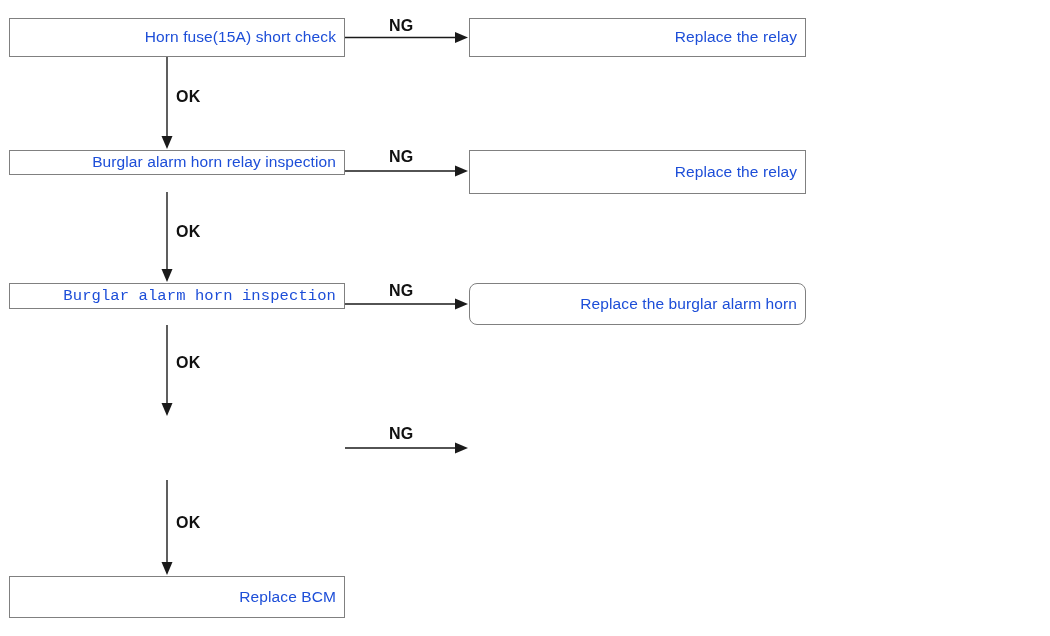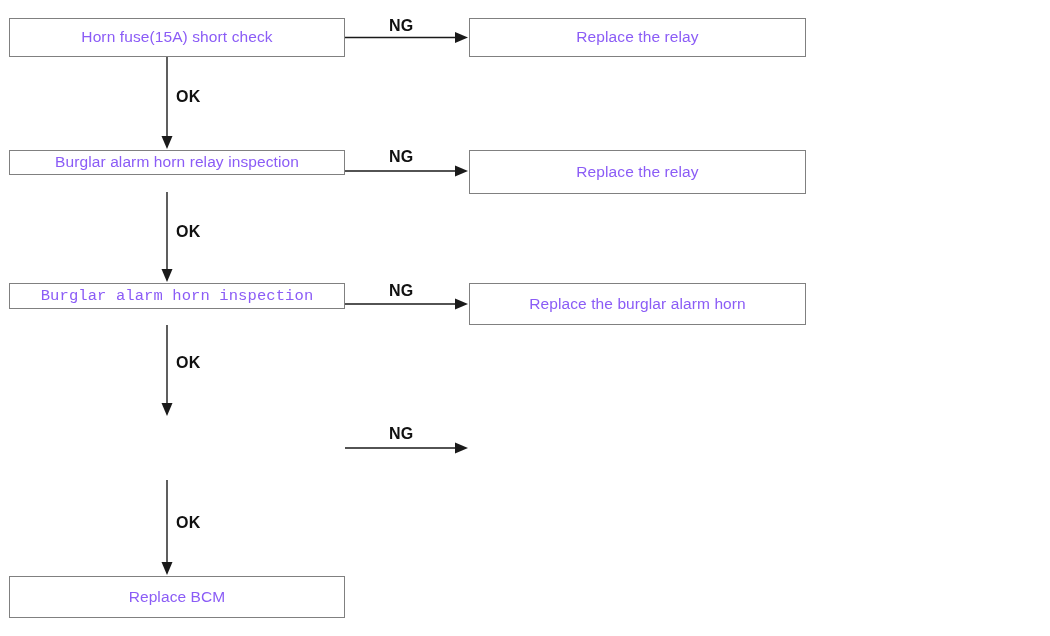--- a/index.html
+++ b/index.html
@@ -22,23 +22,23 @@
     width: 1050px;
     height: 636px;
   }
   .node {
     position: absolute;
     box-sizing: border-box;
     background: #ffffff;
     border: 1.5px solid #808080;
     display: flex;
     align-items: center;
-    justify-content: center;
+    justify-content: flex-end;
     text-align: center;
-    color: #8b5cf6;
+    color: #1d4ed8;
     font-size: 15.5px;
     line-height: 1.45;
     letter-spacing: 0.1px;
   }
   .node-text {
     display: block;
     white-space: pre-line;
     padding: 0 8px;
   }
   .edge-label {
@@ -121,21 +121,21 @@
   </div>
 
   <div class="node" style="left:469px; top:18px; width:337px; height:39px;">
     <span class="node-text">Replace the relay</span>
   </div>
 
   <div class="node" style="left:469px; top:150px; width:337px; height:44px;">
     <span class="node-text">Replace the relay</span>
   </div>
 
-  <div class="node" style="left:469px; top:283px; width:337px; height:42px;">
+  <div class="node" style="left:469px; top:283px; width:337px; height:42px;border-radius:8px;">
     <span class="node-text">Replace the burglar alarm horn</span>
   </div>
 
 
   <div class="edge-label ng" style="left:389px; top:17px;">NG</div>
 
   <div class="edge-label ng" style="left:389px; top:148px;">NG</div>
 
   <div class="edge-label ng" style="left:389px; top:282px;">NG</div>
 

